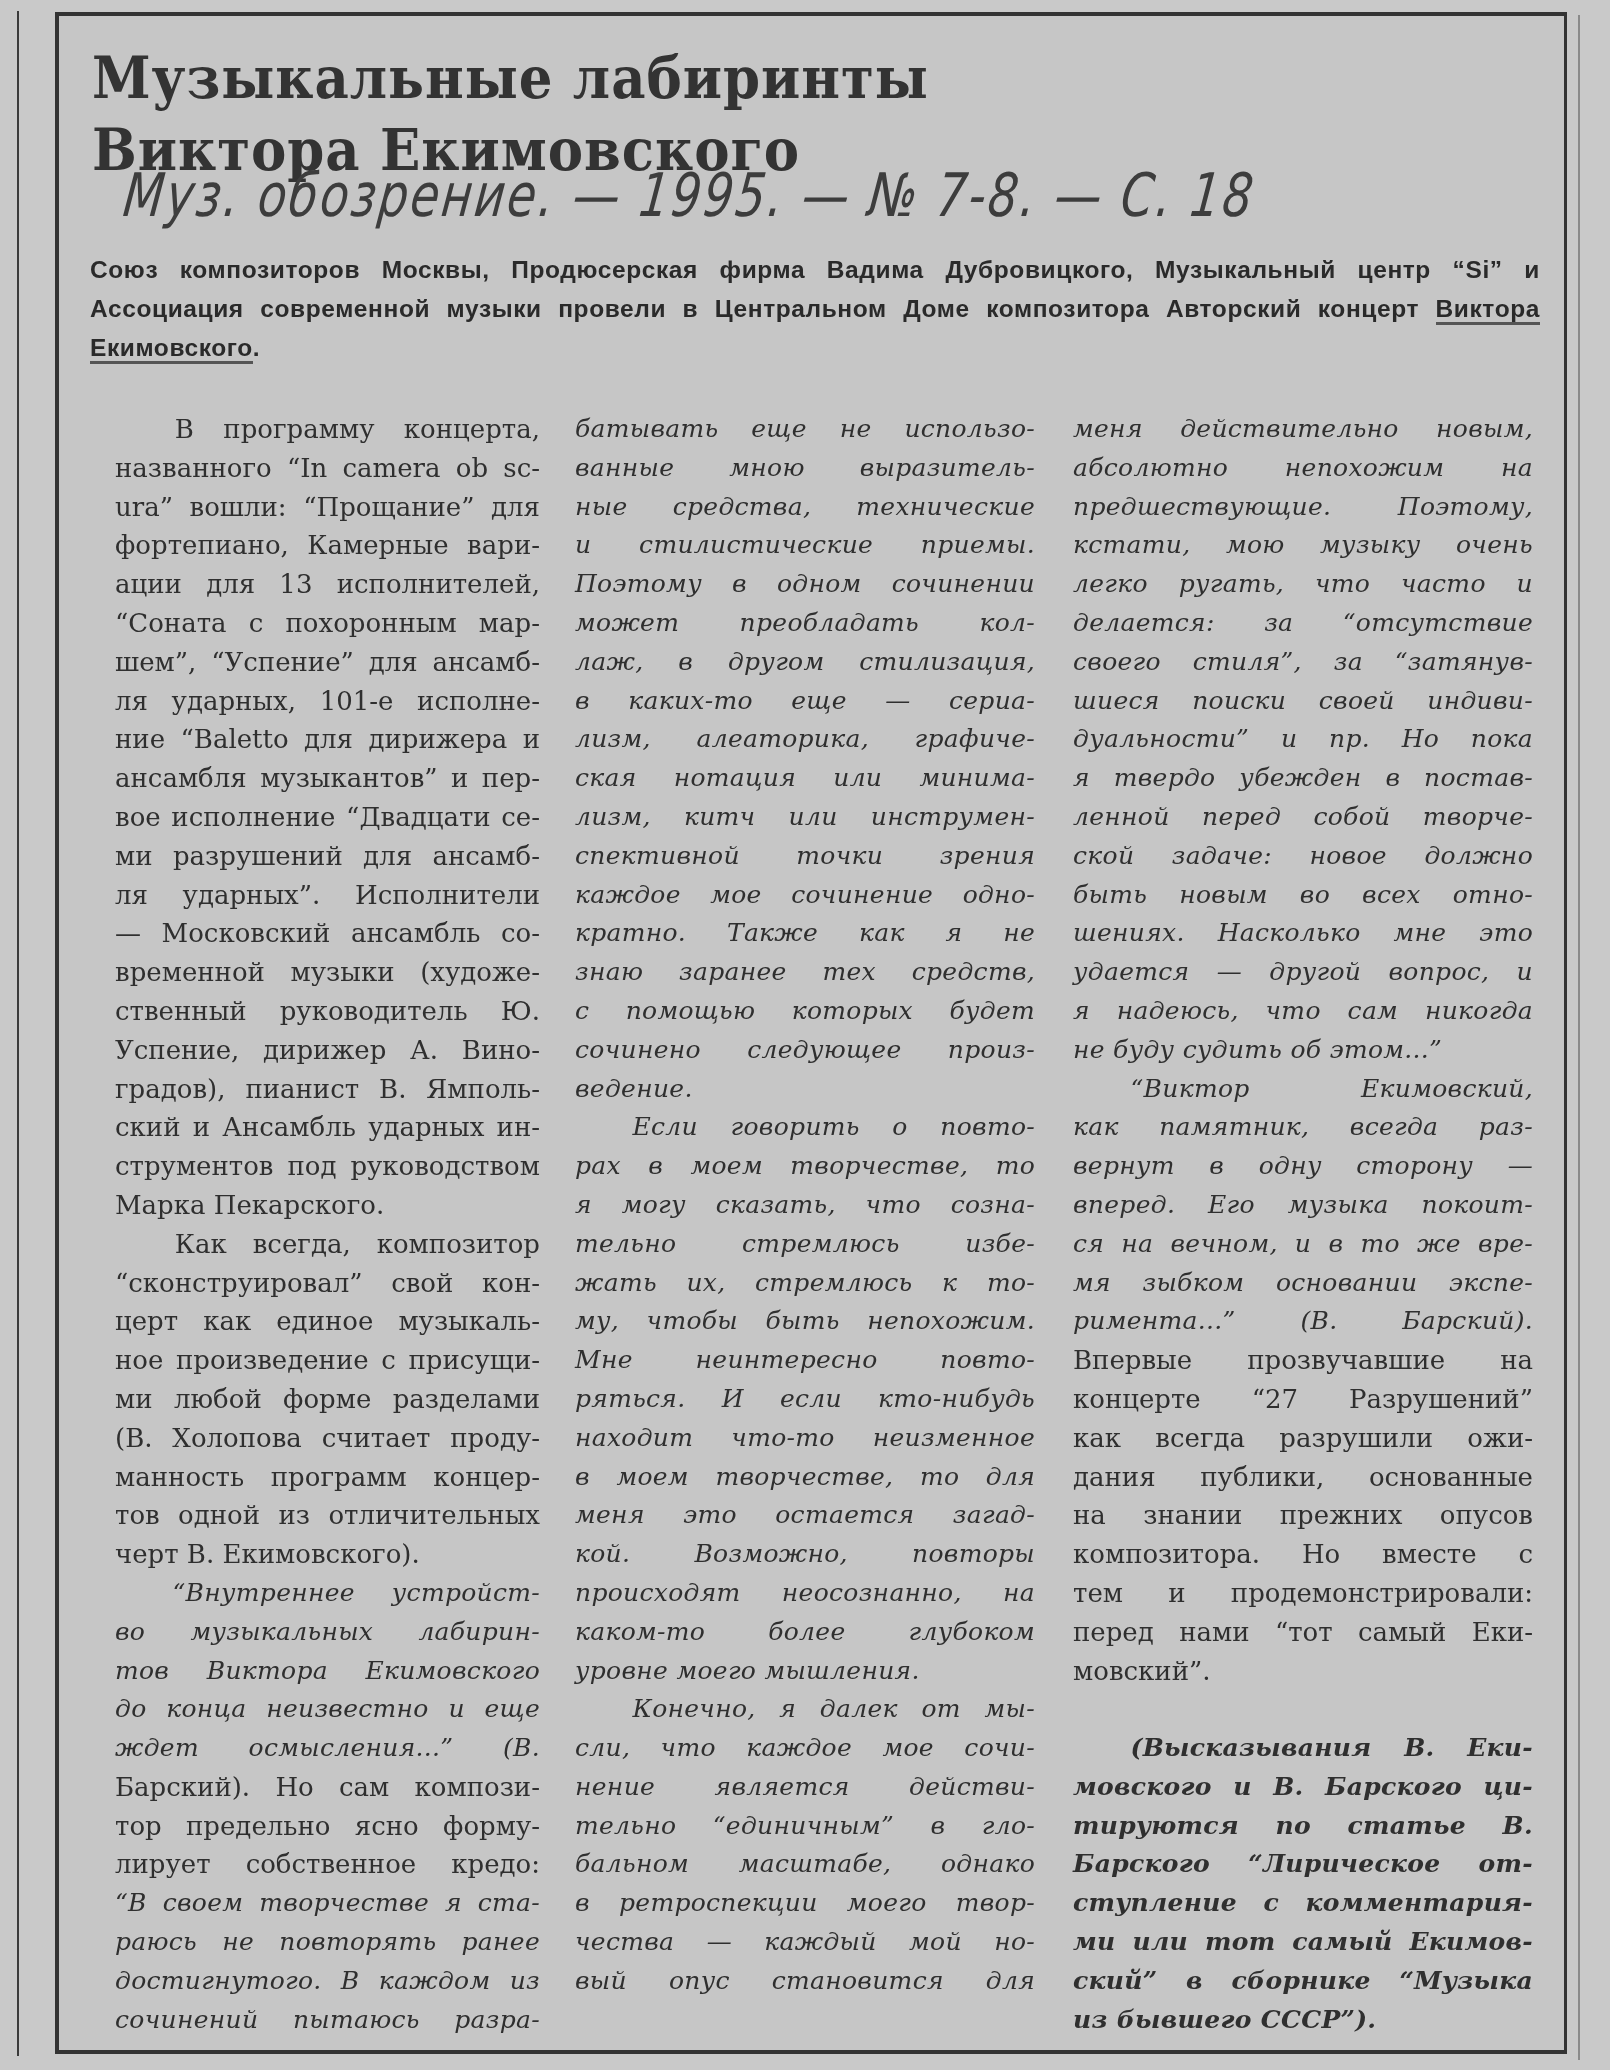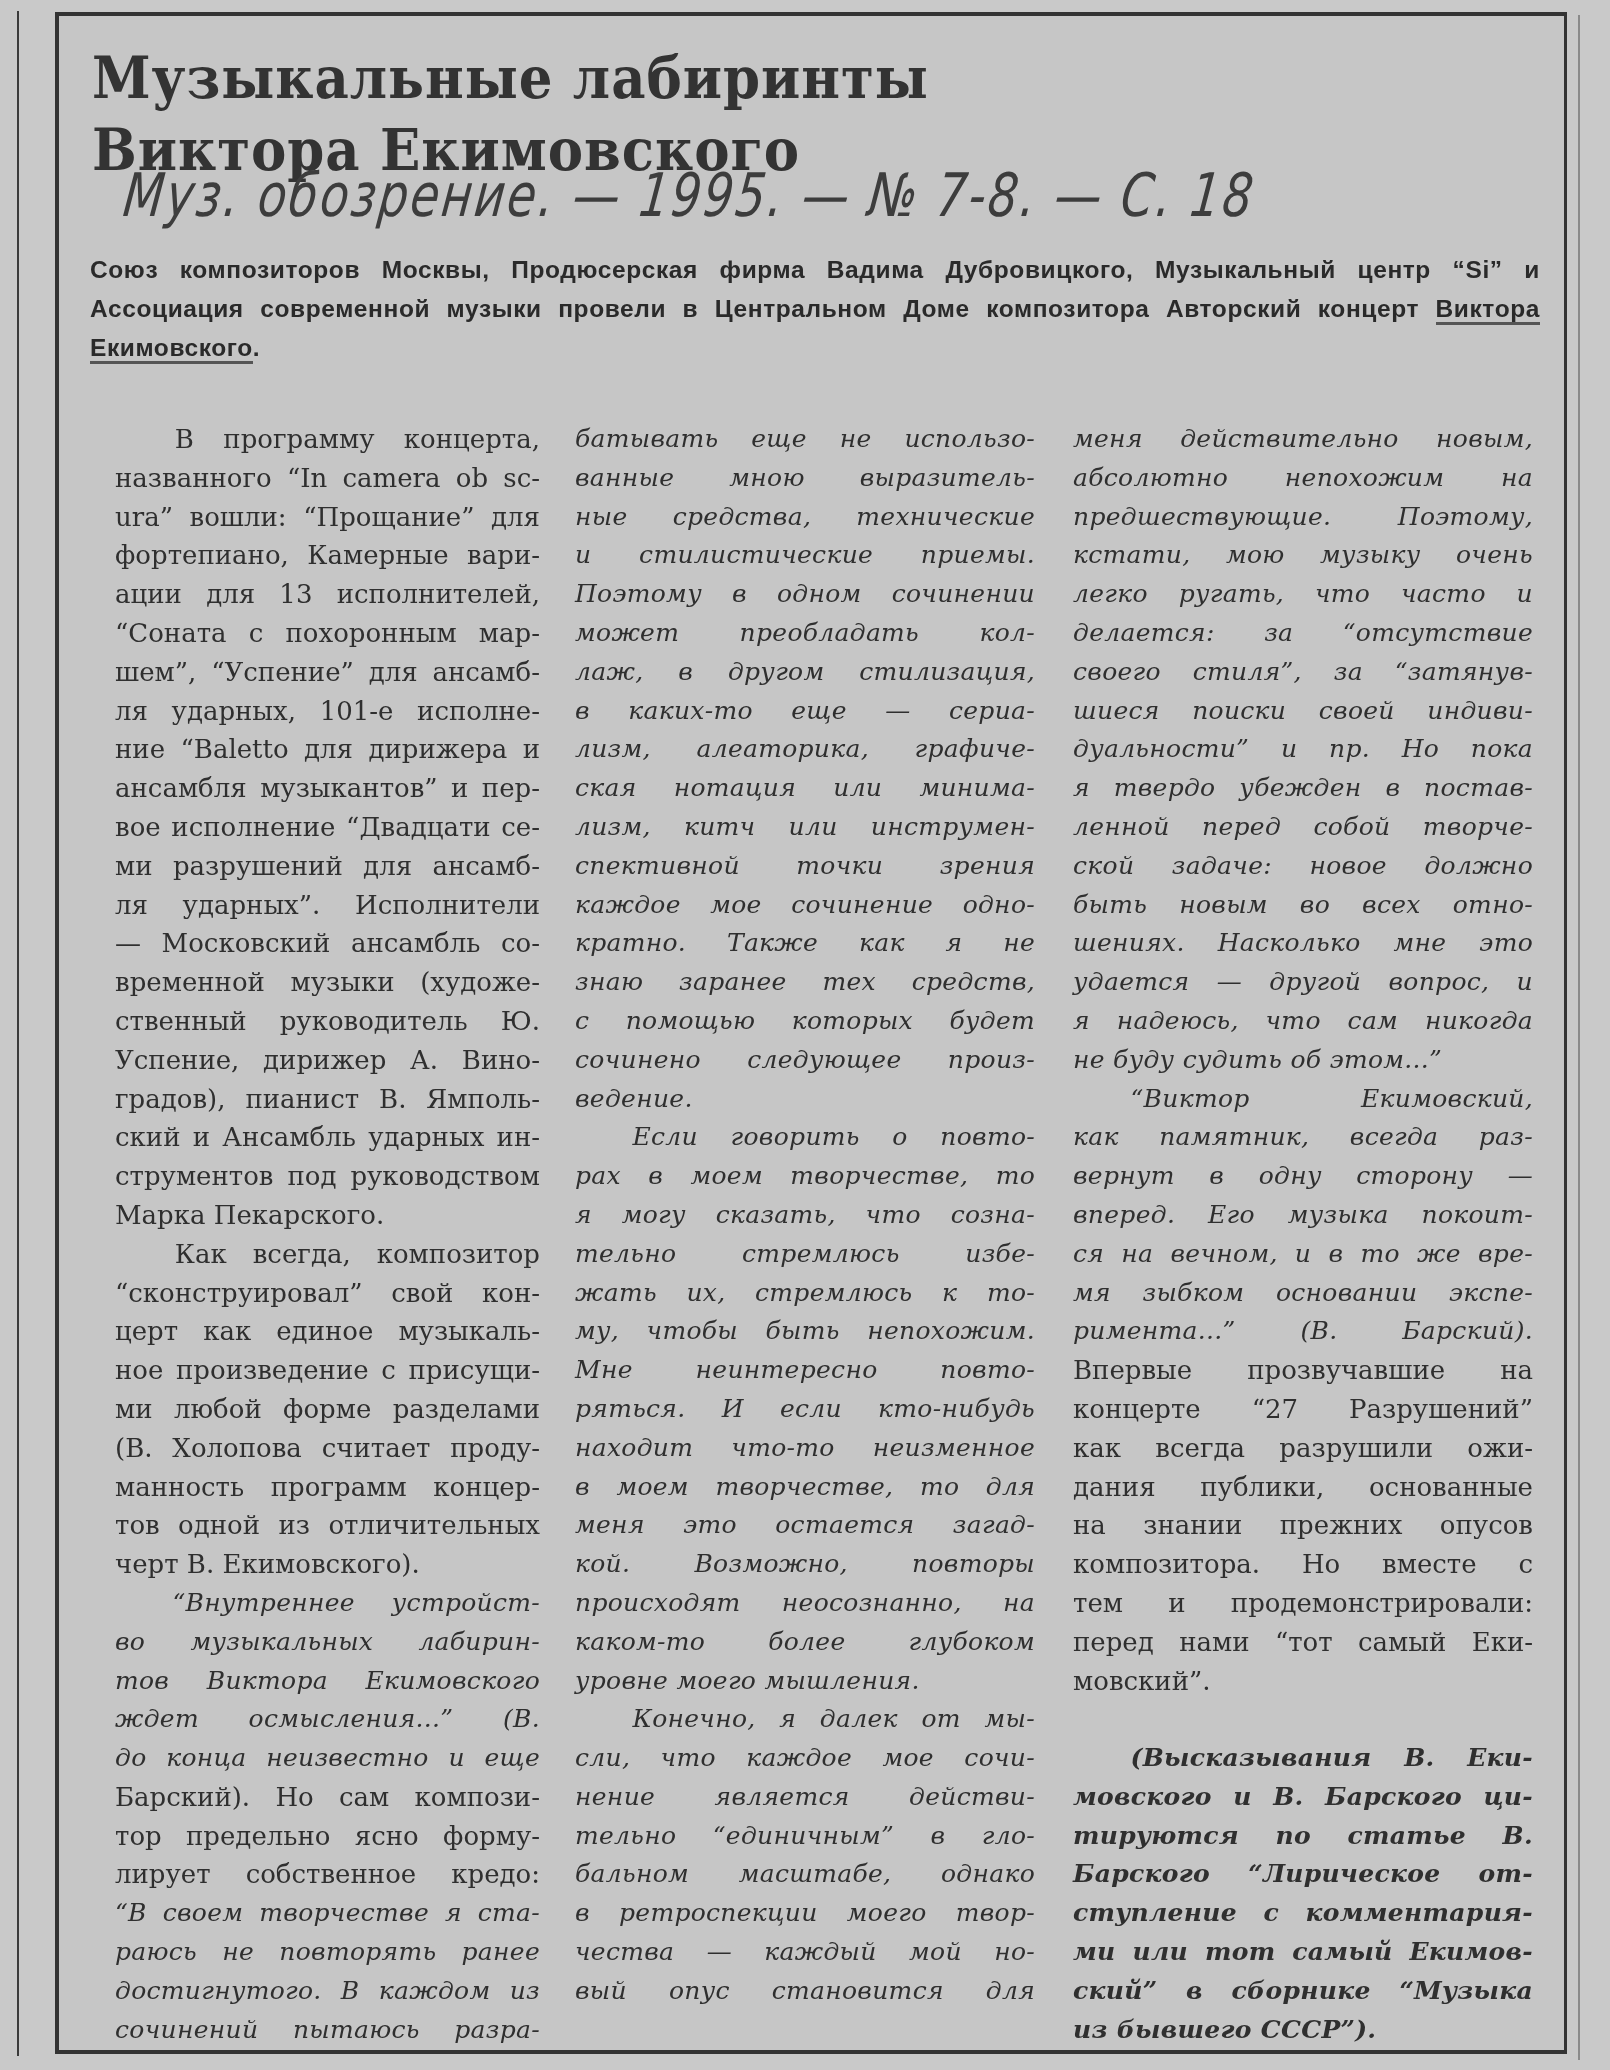--- a/index.html
+++ b/index.html
@@ -52,21 +52,21 @@
     font-weight: bold;
     font-size: 24.5px; line-height: 39px;
     color: #2a2a2a;
     text-align: justify;
     letter-spacing: 0.6px;
   }
   .lead .underlined {
     border-bottom: 3px solid #555;
   }
   .col {
-    position: absolute; top: 420px;
+    position: absolute; top: 410px;
     font-size: 26px; line-height: 38.8px;
     text-align: justify;
     color: #2f2f2f;
   }
   .col1 { left: 115px; width: 425px; }
   .col2 { left: 575px; width: 460px; }
   .col3 { left: 1073px; width: 460px; }
   .line { display: block; white-space: nowrap; text-align-last: justify; text-align: justify; height: 38.8px; overflow: visible; }
   .line.last { text-align-last: left; }
   .ind { text-indent: 2.3em; }
@@ -117,22 +117,22 @@
     <span class="line">церт как единое музыкаль-</span>
     <span class="line">ное произведение с присущи-</span>
     <span class="line">ми любой форме разделами</span>
     <span class="line">(В. Холопова считает проду-</span>
     <span class="line">манность программ концер-</span>
     <span class="line">тов одной из отличительных</span>
     <span class="line last">черт В. Екимовского).</span>
     <span class="line ind it">“Внутреннее устройст-</span>
     <span class="line it">во музыкальных лабирин-</span>
     <span class="line it">тов Виктора Екимовского</span>
+    <span class="line it">до конца неизвестно и еще</span>
     <span class="line it">ждет осмысления...” (В.</span>
-    <span class="line it">до конца неизвестно и еще</span>
     <span class="line">Барский). Но сам компози-</span>
     <span class="line">тор предельно ясно форму-</span>
     <span class="line">лирует собственное кредо:</span>
     <span class="line it">“В своем творчестве я ста-</span>
     <span class="line it">раюсь не повторять ранее</span>
     <span class="line it">достигнутого. В каждом из</span>
     <span class="line it">сочинений пытаюсь разра-</span>
   </div>
 <div class="col col2">
     <span class="line it">батывать еще не использо-</span>

